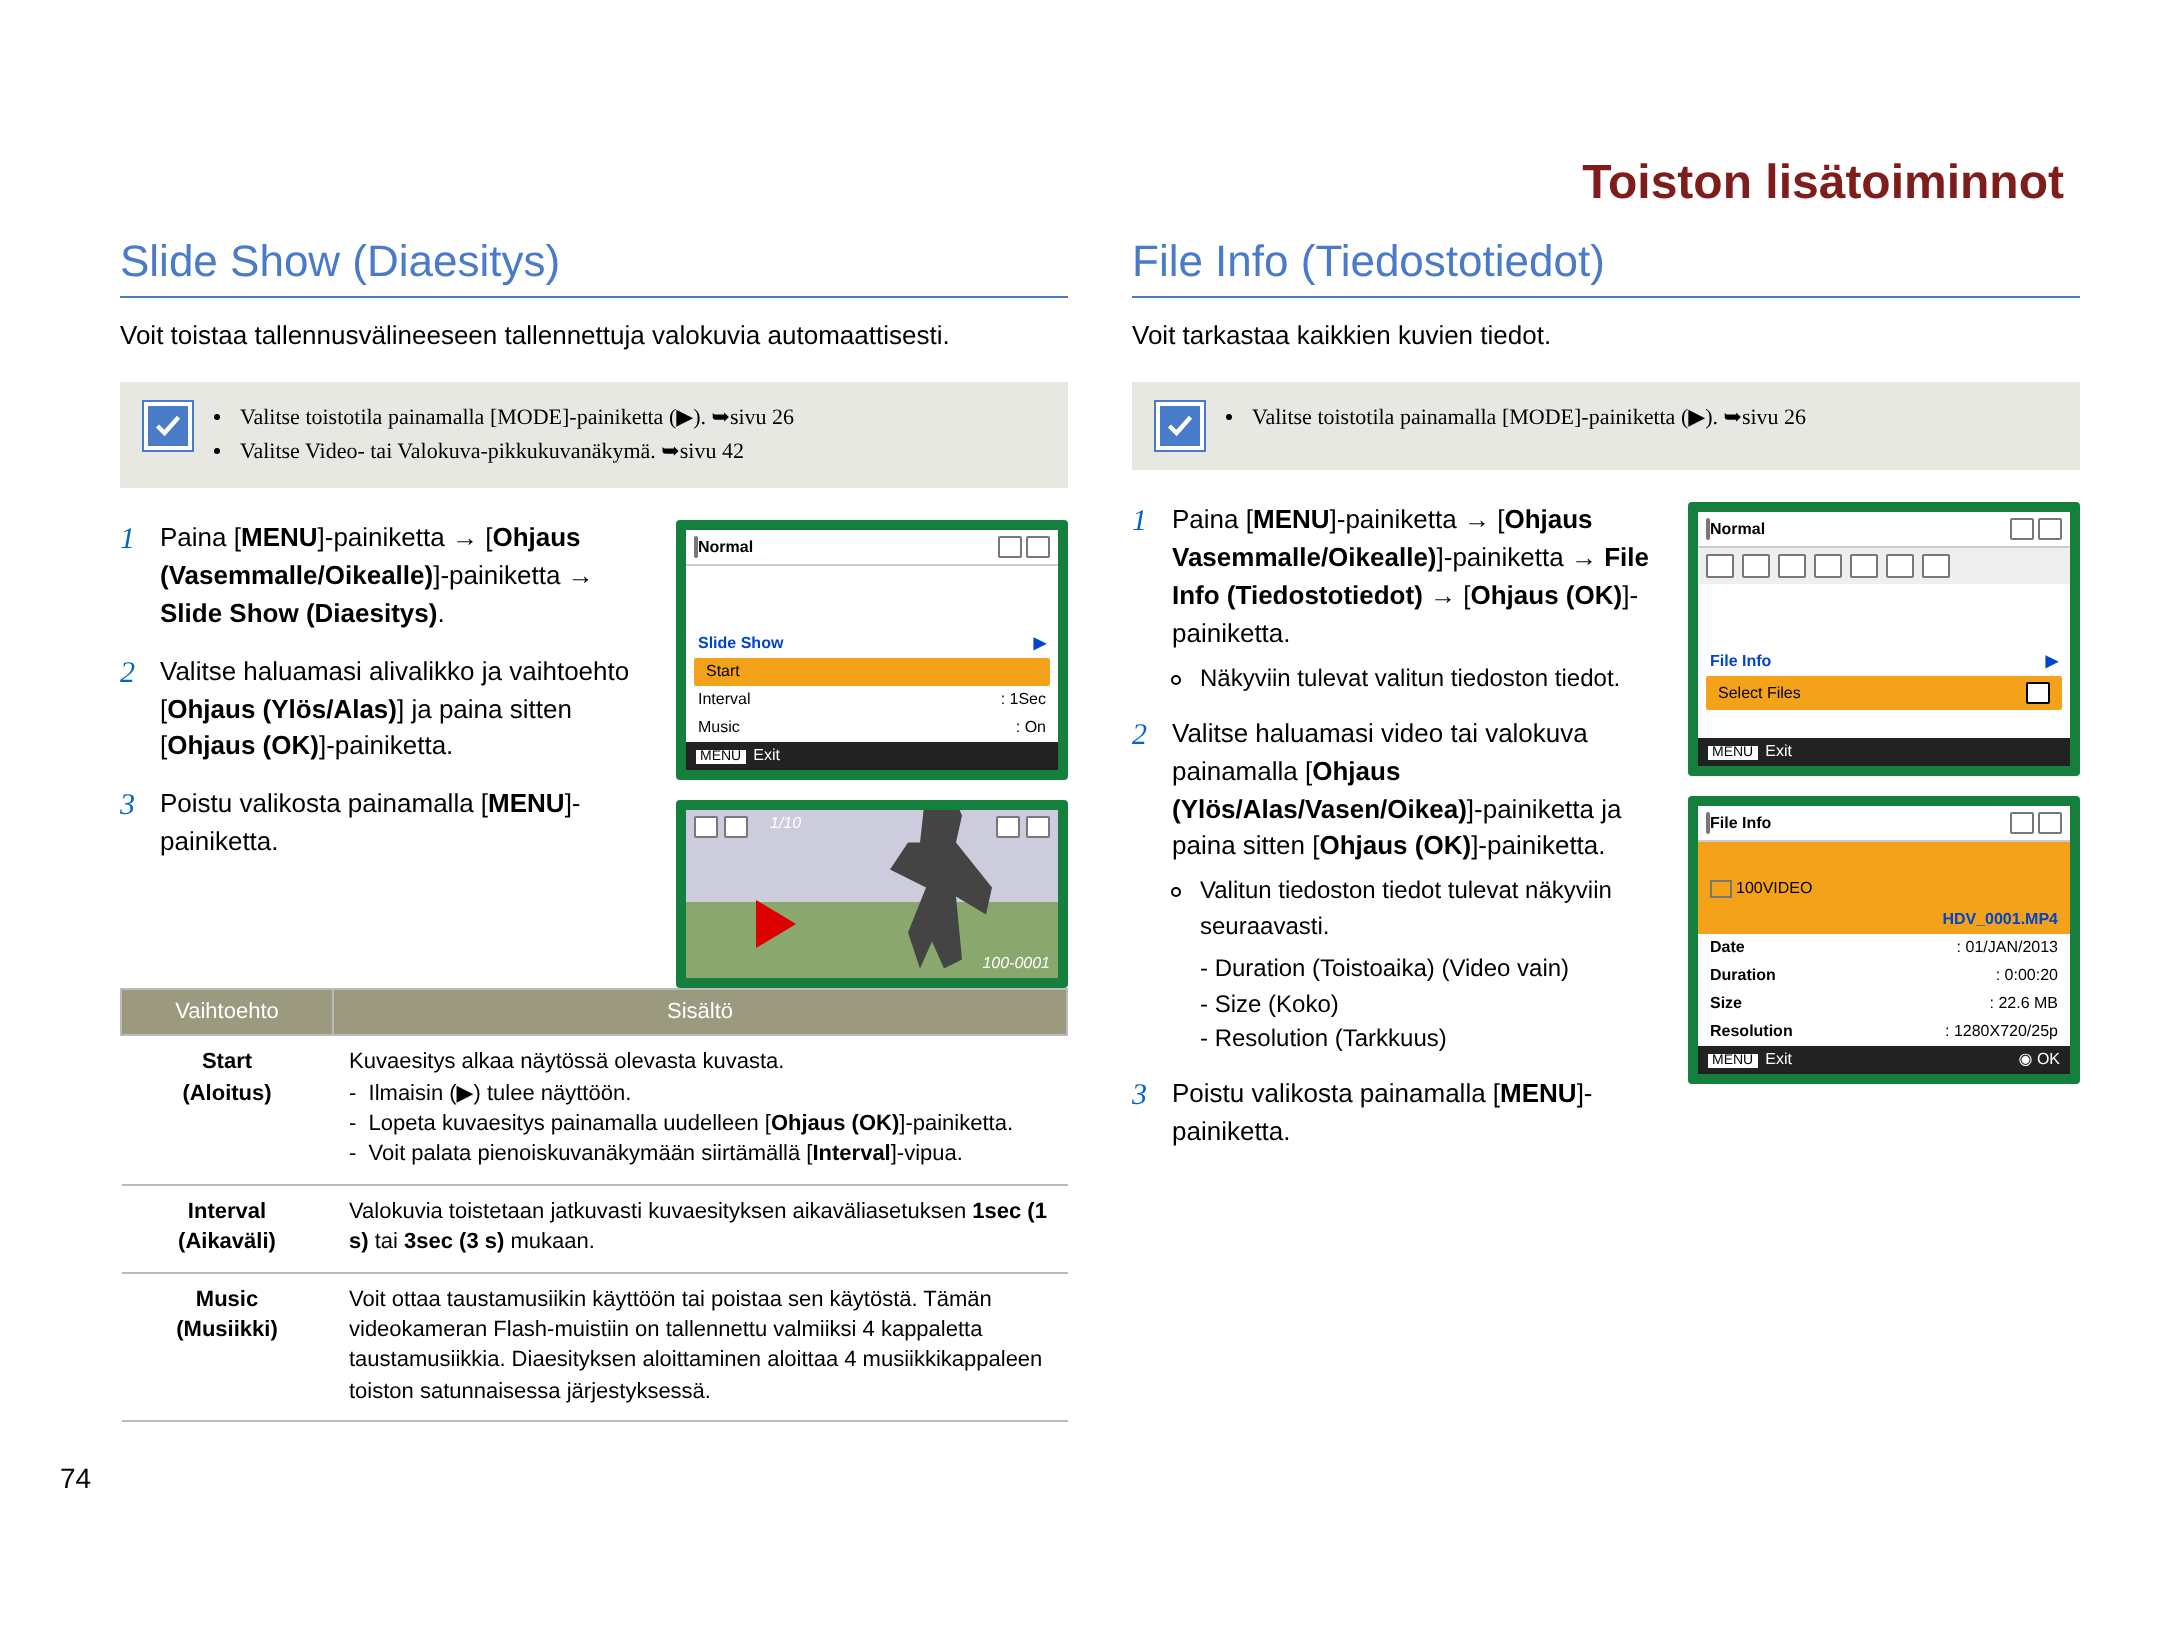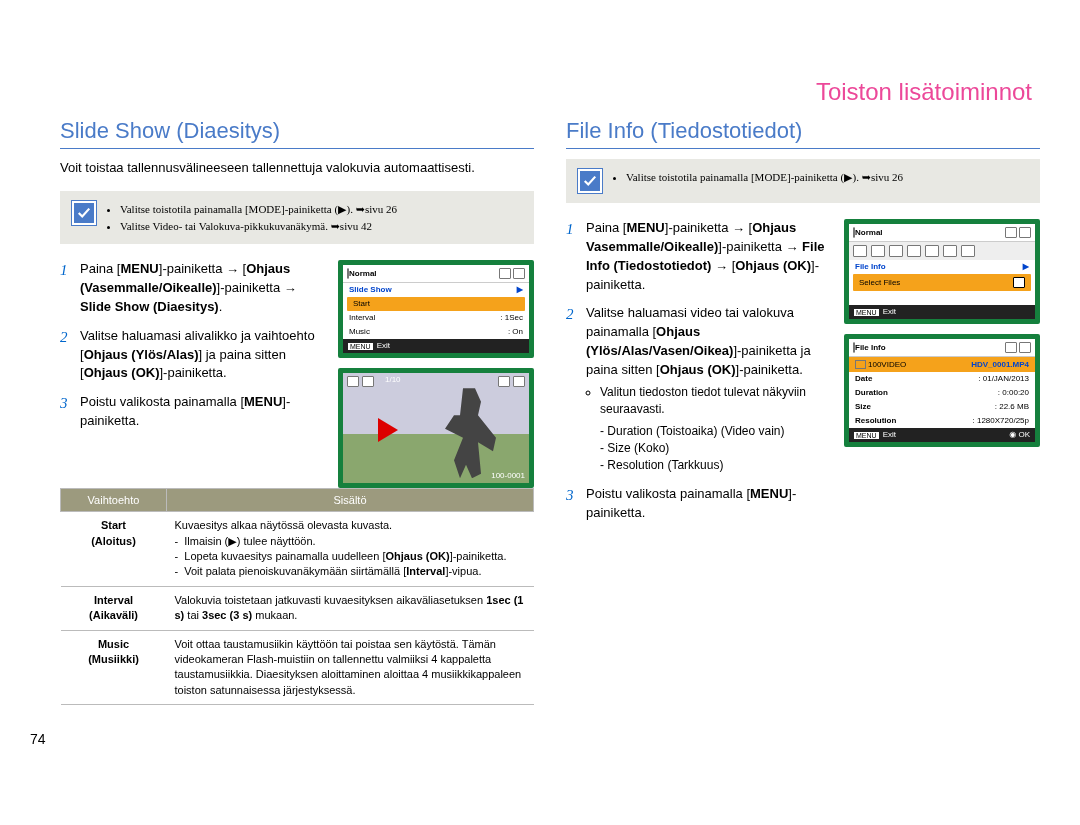--- a/index.html
+++ b/index.html
@@ -14,22 +14,22 @@
     height: 825px;
     position: relative;
     box-sizing: border-box;
     padding: 70px 40px 20px 60px;
   }
   .chapter-title {
     position: absolute;
     top: 78px;
     right: 48px;
     font-size: 24px;
-    color: #ec4899;
-    font-weight: 400;
+    color: #7f1d1d;
+    font-weight: 700;
   }
   .columns {
     display: flex;
     gap: 32px;
     margin-top: 48px;
   }
   .col {
     flex: 1;
     min-width: 0;
   }
@@ -124,29 +124,30 @@
   .ms-icons { display:flex; gap:2px; }
   .ms-ic { width:10px; height:9px; border:1px solid #777; border-radius:1px; background:#fff; }
   .ms-icon-row { background:#eee; padding:3px 4px; display:flex; gap:4px; }
   .ms-icon-row .ms-ic { width:12px; height:10px; }
   .ms-row {
     display: flex;
     justify-content: space-between;
     padding: 3px 6px;
     align-items: center;
   }
-  .ms-blue { color: #0044cc; font-weight: bold; }
+  .ms-blue { color: #0044cc; font-weight: bold; margin-top: 32px; }
   .ms-sel { background: #f5a21b; color:#000; margin: 0 4px; border-radius:1px; }
   .ms-exit { background:#222; color:#fff; padding:3px 5px; display:flex; align-items:center; gap:4px; }
   .ms-exit .menu-tag { background:#fff; color:#000; padding:0 2px; font-size:7px; }
   .ms-thumb {
-    height: 110px;
+    height: 84px;
     position: relative;
     background: linear-gradient(#ccd 0 55%, #8aa76e 55%);
     overflow:hidden;
+    font-style:italic;
   }
   .silhouette {
     position:absolute; right:30px; bottom:5px; width:60px; height:90px;
     background: #444;
     clip-path: polygon(40% 0, 60% 0, 70% 15%, 65% 30%, 95% 55%, 90% 70%, 65% 60%, 70% 95%, 55% 100%, 45% 85%, 35% 100%, 25% 80%, 40% 55%, 10% 45%, 25% 30%, 35% 30%);
   }
   .play-tri {
     position:absolute; left:35px; top:45px;
     width:0; height:0;
     border-left: 20px solid #d00;
@@ -311,39 +312,43 @@
         <tr>
           <td>Music<br>(Musiikki)</td>
           <td>Voit ottaa taustamusiikin käyttöön tai poistaa sen käytöstä. Tämän videokameran Flash-muistiin on tallennettu valmiiksi 4 kappaletta taustamusiikkia. Diaesityksen aloittaminen aloittaa 4 musiikkikappaleen toiston satunnaisessa järjestyksessä.</td>
         </tr>
       </tbody>
         </table>
     </div>
 
     <div class="col">
       <h2 class="section-title">File Info (Tiedostotiedot)</h2>
+      <p class="intro">Voit tarkastaa kaikkien kuvien tiedot.</p>
 
       <div class="note-box">
         <div class="note-icon">
           <svg viewBox="0 0 16 16">
               <path d="M2 8 L6 12 L14 3" stroke="#fff" stroke-width="2.5" fill="none"></path>
             </svg>
         </div>
         <ul class="note-list">
           <li><span>Valitse toistotila painamalla [MODE]-painiketta (▶). ➥sivu 26</span></li>
         </ul>
       </div>
 
       <div class="step-row">
         <div class="steps">
           <ol class="numbered">
             <li>
                 <span class="num">1</span>
               <span class="step-body">
                 Paina [<b>MENU</b>]-painiketta → [<b>Ohjaus Vasemmalle/Oikealle)</b>]-painiketta → <b>File Info (Tiedostotiedot)</b> → [<b>Ohjaus (OK)</b>]-painiketta.
+                <ul>
+                    <li>Näkyviin tulevat valitun tiedoston tiedot.</li>
+                  </ul>
               </span>
             </li>
             <li>
                 <span class="num">2</span>
               <span class="step-body">
                 Valitse haluamasi video tai valokuva painamalla [<b>Ohjaus (Ylös/Alas/Vasen/Oikea)</b>]-painiketta ja paina sitten [<b>Ohjaus (OK)</b>]-painiketta.
                 <ul>
                     <li>Valitun tiedoston tiedot tulevat näkyviin seuraavasti.</li>
                   </ul>
                 <ul class="sub-dash">

